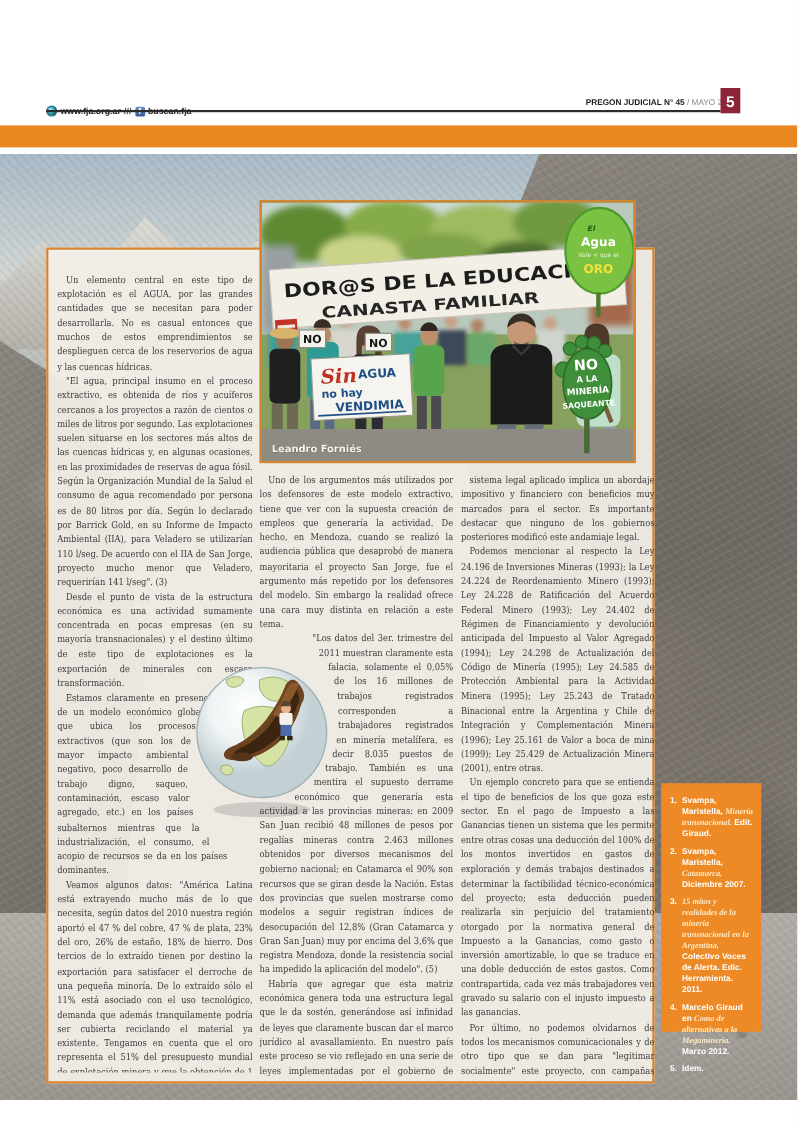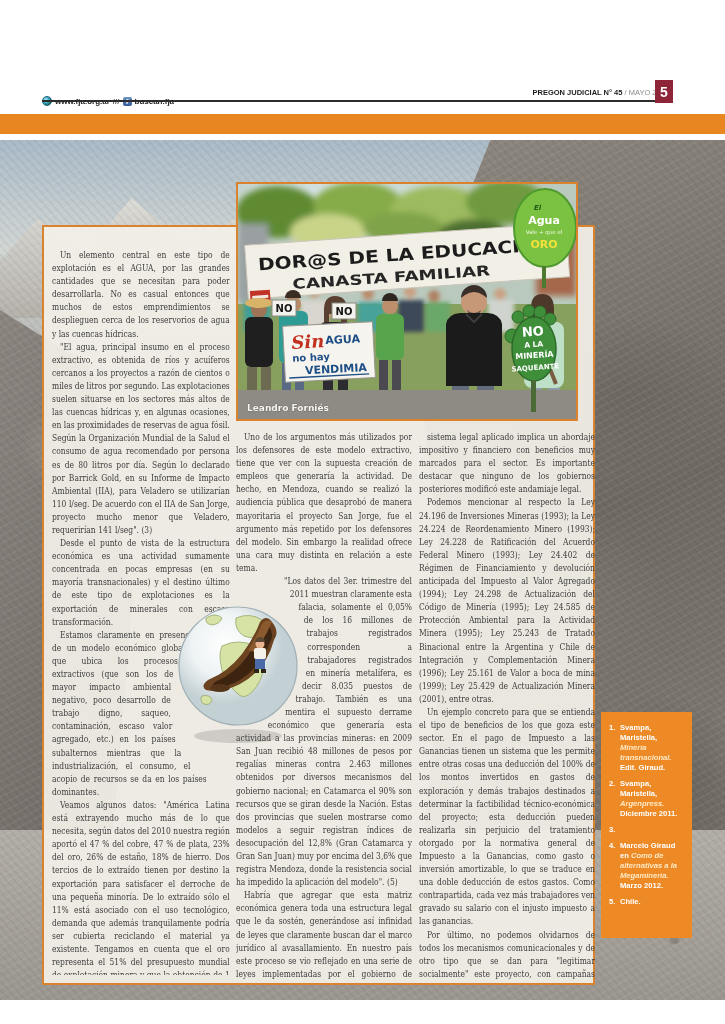--- a/index.html
+++ b/index.html
@@ -58,21 +58,21 @@
   
   .inset{position:absolute;left:236px;top:182px;width:342px;height:239px;border:2px solid #D9832F;box-sizing:border-box;overflow:hidden;background:#88a05e;}
 
   
   .globe{position:absolute;left:176px;top:588px;width:124px;height:158px;}
 
   
   .fnbox{position:absolute;left:601px;top:712px;width:91px;height:226px;background:#ED8A26;color:#fff;font-size:7.6px;font-weight:bold;line-height:10px;padding:11px 7px 6px 8px;box-sizing:border-box;}
   .fn{display:flex;gap:3px;margin-bottom:6px;}
   .fn .num{flex:0 0 8px;}
-  .fn em{font-style:italic;color:#ffe9c4;}
+  .fn em{font-style:italic;color:#ffe9c4;font-family:Liberation Serif, serif;}
 </style>
 </head>
 <body>
 
 <div class="page">
 
   <div class="header">
     <div class="site">
       <span class="globe-ic"></span>
       <span>www.fja.org.ar</span>
@@ -296,28 +296,29 @@
     </svg>
   </div>
 
   <div class="fnbox">
     <div class="fn">
       <span class="num">1.</span>
       <span class="txt"><span>Svampa, Maristella, </span><em>Minería transnacional.</em><span> Edit. Giraud.</span></span>
     </div>
     <div class="fn">
       <span class="num">2.</span>
-      <span class="txt"><span>Svampa, Maristella, </span><em>Argenpress.</em><span> Diciembre 2011.</span></span>
+      <span class="txt"><span>Svampa, Maristella, </span><em>Catamarca.</em><span> Diciembre 2007.</span></span>
     </div>
     <div class="fn">
       <span class="num">3.</span>
+      <span class="txt"><span></span><em>15 mitos y realidades de la minería transnacional en la Argentina.</em><span> Colectivo Voces de Alerta. Edic. Herramienta. 2011.</span></span>
     </div>
     <div class="fn">
       <span class="num">4.</span>
       <span class="txt"><span>Marcelo Giraud en </span><em>Como de alternativas a la Megaminería.</em><span> Marzo 2012.</span></span>
     </div>
     <div class="fn">
       <span class="num">5.</span>
-      <span class="txt"><span>Chile.</span><em></em><span></span></span>
+      <span class="txt"><span>Idem.</span><em></em><span></span></span>
     </div>
   </div>
 
 </div>
 
 </body></html>

